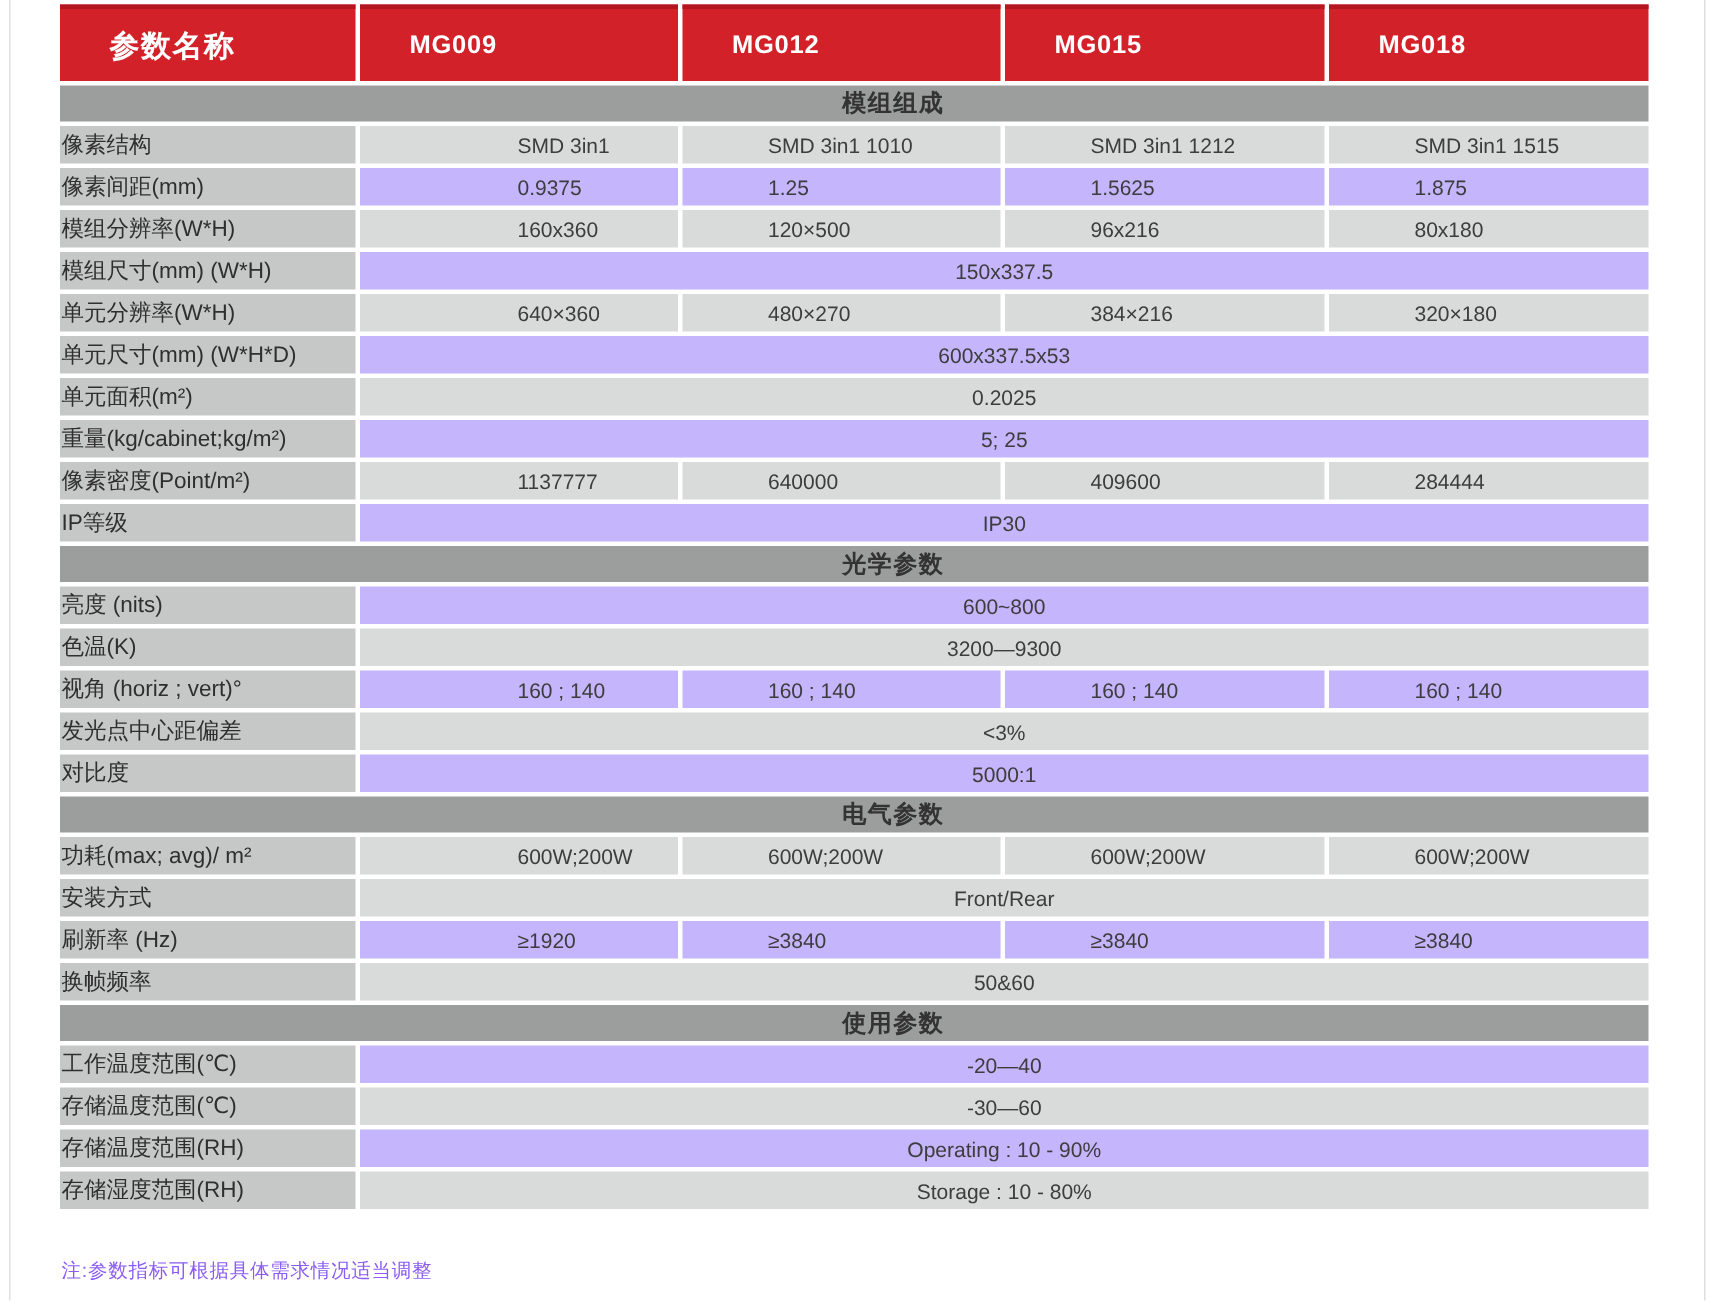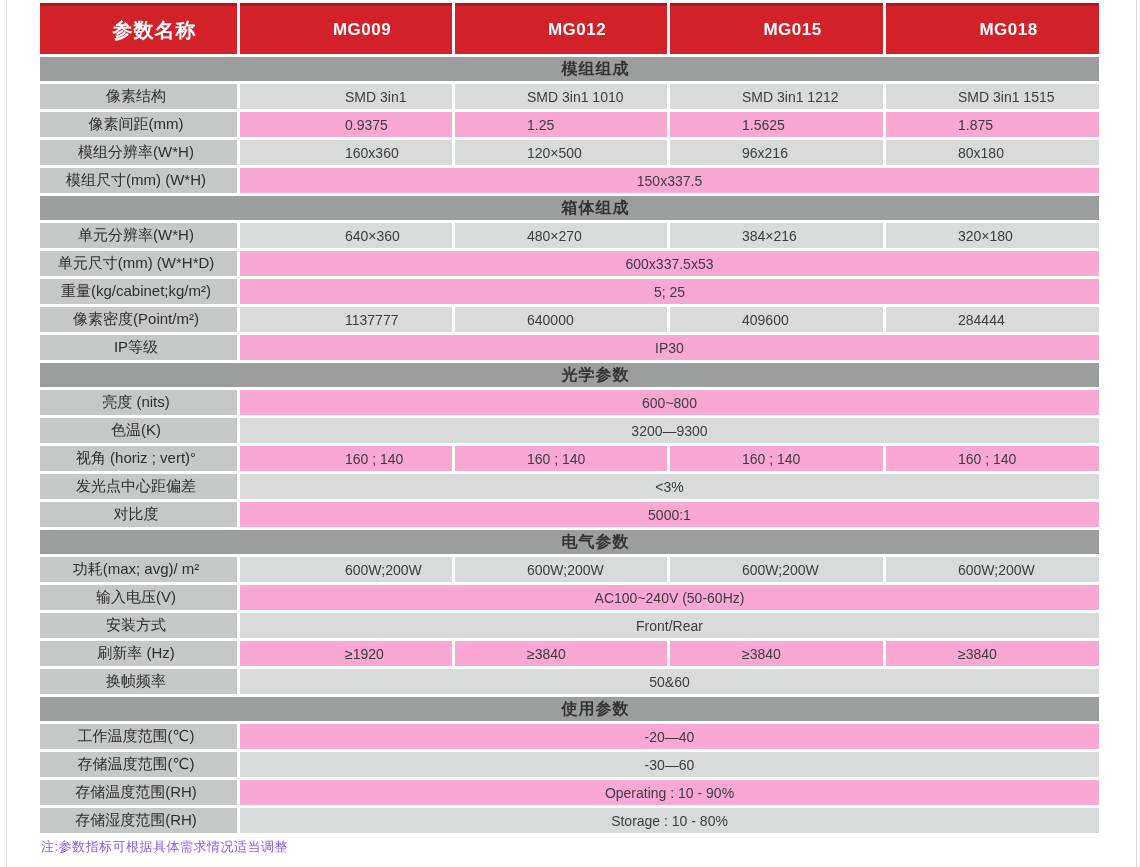--- a/index.html
+++ b/index.html
@@ -16,48 +16,48 @@
     position:absolute; left:37px; top:0;
     border-collapse:separate; border-spacing:3px;
     table-layout:fixed; width:1065px;
   }
   col.c-label { width:197px; }
   col.c-m1 { width:212px; } col.c-m2 { width:212px; }
   col.c-m3 { width:213px; } col.c-m4 { width:213px; }
 
   tr.header th {
     background:#d3212a; color:#ffffff; font-weight:bold;
-    height:46px; text-align:center; vertical-align:middle;
+    height:46px; text-align:left; vertical-align:middle;
     border-top:3px solid #b2161e;
     padding-left:33px;
   }
   th.param-name { font-size:20px; letter-spacing:1px; }
   th.model { font-size:17px; letter-spacing:0.5px; }
 
   tr.section td {
     background:#9c9d9d; color:#333333; font-weight:bold;
     font-size:16px; height:22px; text-align:center; padding-left:53px;
     vertical-align:middle; letter-spacing:1px;
   }
 
   td.label {
     background:#c6c7c7; color:#2f2f2f; font-size:15px;
-    text-align:center; padding-right:6px; height:23px; vertical-align:middle;
+    text-align:left; padding-right:6px; height:23px; vertical-align:middle;
     white-space:nowrap;
     margin-left:40px;
   }
   td.val, td.vspan {
     color:#3d3d3d; font-size:14px; vertical-align:middle; height:23px;
     white-space:nowrap;
   }
-  td.val { text-align:left; padding-left:72px; }
+  td.val { text-align:left; padding-left:57px; }
   td.val.first { padding-left:105px; }
   td.vspan { text-align:center; }
   tr.d td.val, tr.d td.vspan { background:#d9dada; }
-  tr.l td.val, tr.l td.vspan { background:#f9a8d4; }
+  tr.l td.val, tr.l td.vspan { background:#c4b5fd; }
 
   .footnote {
     position:absolute; left:41px; top:838px;
     font-size:13px; color:#8b5cf6; letter-spacing:0.5px;
   }
 </style>
 </head>
 <body>
 
 <div class="page-edge left"></div>
@@ -103,34 +103,35 @@
     <td class="val first">160x360</td>
     <td class="val">120×500</td>
     <td class="val">96x216</td>
     <td class="val">80x180</td>
   </tr>
   <tr class="l">
     <td class="label">模组尺寸(mm) (W*H)</td>
     <td class="vspan" colspan="4">150x337.5</td>
   </tr>
 
-  <tr class="section">
-    <td colspan="5">箱体组成</td>
-  </tr>
   <tr class="d">
     <td class="label">单元分辨率(W*H)</td>
     <td class="val first">640×360</td>
     <td class="val">480×270</td>
     <td class="val">384×216</td>
     <td class="val">320×180</td>
   </tr>
   <tr class="l">
     <td class="label">单元尺寸(mm) (W*H*D)</td>
     <td class="vspan" colspan="4">600x337.5x53</td>
   </tr>
+  <tr class="d">
+    <td class="label">单元面积(m²)</td>
+    <td class="vspan" colspan="4">0.2025</td>
+  </tr>
   <tr class="l">
     <td class="label">重量(kg/cabinet;kg/m²)</td>
     <td class="vspan" colspan="4">5; 25</td>
   </tr>
   <tr class="d">
     <td class="label">像素密度(Point/m²)</td>
     <td class="val first">1137777</td>
     <td class="val">640000</td>
     <td class="val">409600</td>
     <td class="val">284444</td>
@@ -170,24 +171,20 @@
   <tr class="section">
     <td colspan="5">电气参数</td>
   </tr>
   <tr class="d">
     <td class="label">功耗(max; avg)/ m²</td>
     <td class="val first">600W;200W</td>
     <td class="val">600W;200W</td>
     <td class="val">600W;200W</td>
     <td class="val">600W;200W</td>
   </tr>
-  <tr class="l">
-    <td class="label">输入电压(V)</td>
-    <td class="vspan" colspan="4">AC100~240V (50-60Hz)</td>
-  </tr>
   <tr class="d">
     <td class="label">安装方式</td>
     <td class="vspan" colspan="4">Front/Rear</td>
   </tr>
   <tr class="l">
     <td class="label">刷新率 (Hz)</td>
     <td class="val first">≥1920</td>
     <td class="val">≥3840</td>
     <td class="val">≥3840</td>
     <td class="val">≥3840</td>

